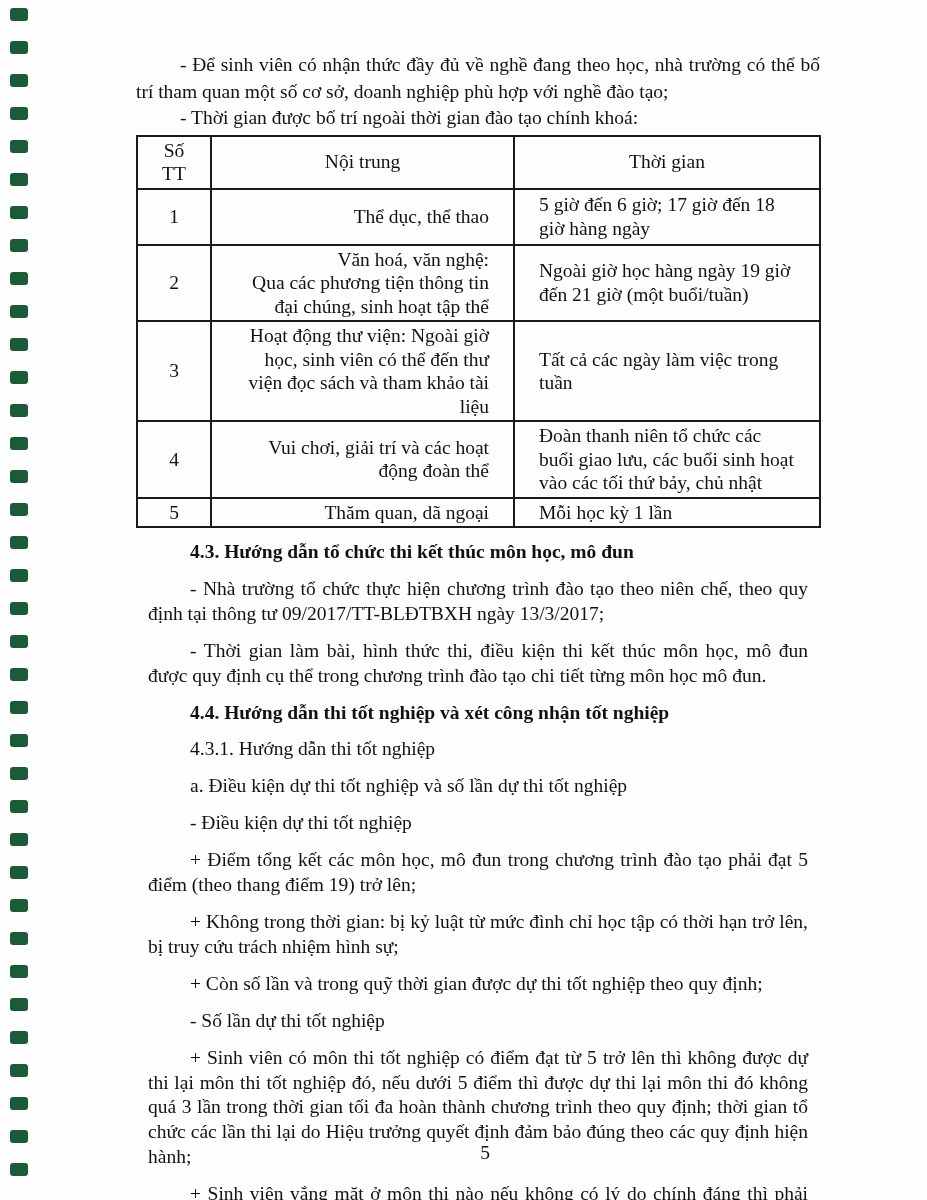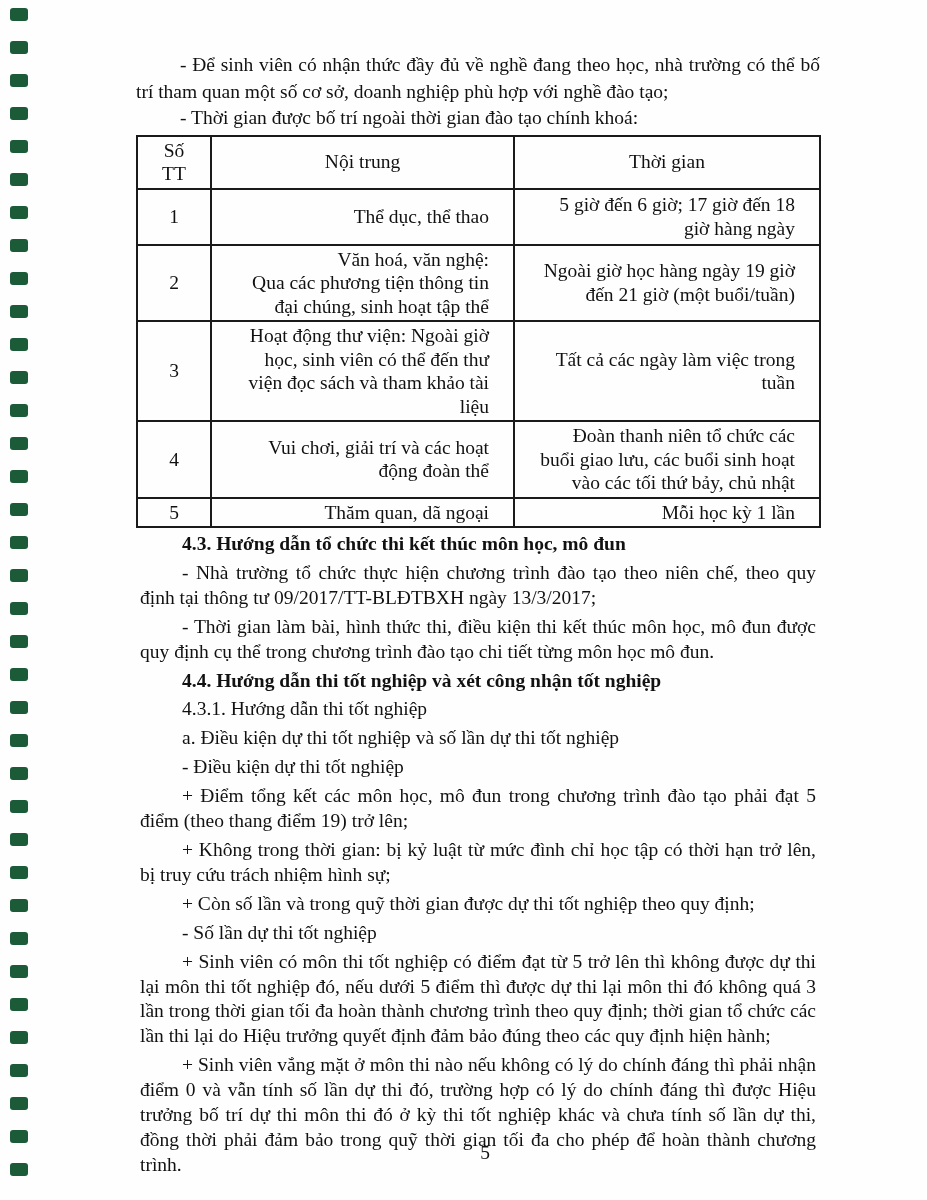--- a/index.html
+++ b/index.html
@@ -28,30 +28,30 @@
   table.schedule th,table.schedule td{
     border:2px solid #1a1a1a;padding:2px 24px;vertical-align:middle;
     font-weight:normal;
   }
   table.schedule col.c-stt{width:74px;}
   table.schedule col.c-nd{width:303px;}
   table.schedule col.c-tg{width:306px;}
   table.schedule th{text-align:center;height:27px;}
   td.stt{text-align:center;}
   td.nd{text-align:right;white-space:pre-line;}
-  td.tg{text-align:right;margin-top:7px;}
+  td.tg{text-align:left;margin-top:7px;}
   tr.r1{height:56px;}
   tr.r2{height:74px;}
   tr.r3{height:80px;}
   tr.r4{height:76px;}
   tr.r5{height:28px;}
   
   .doc-body{margin-top:3px;}
   .doc-body p{
-    margin:4px;font-size:19.5px;line-height:24.9px;
+    margin:12px;font-size:19.5px;line-height:24.9px;
     text-align:justify;text-indent:42px;
   }
   .doc-body p.heading{font-weight:bold;}
   .footer{
     position:absolute;left:143px;width:684px;top:1142px;
     text-align:center;font-size:19.5px;
   }
 </style>
 </head>
 <body>

